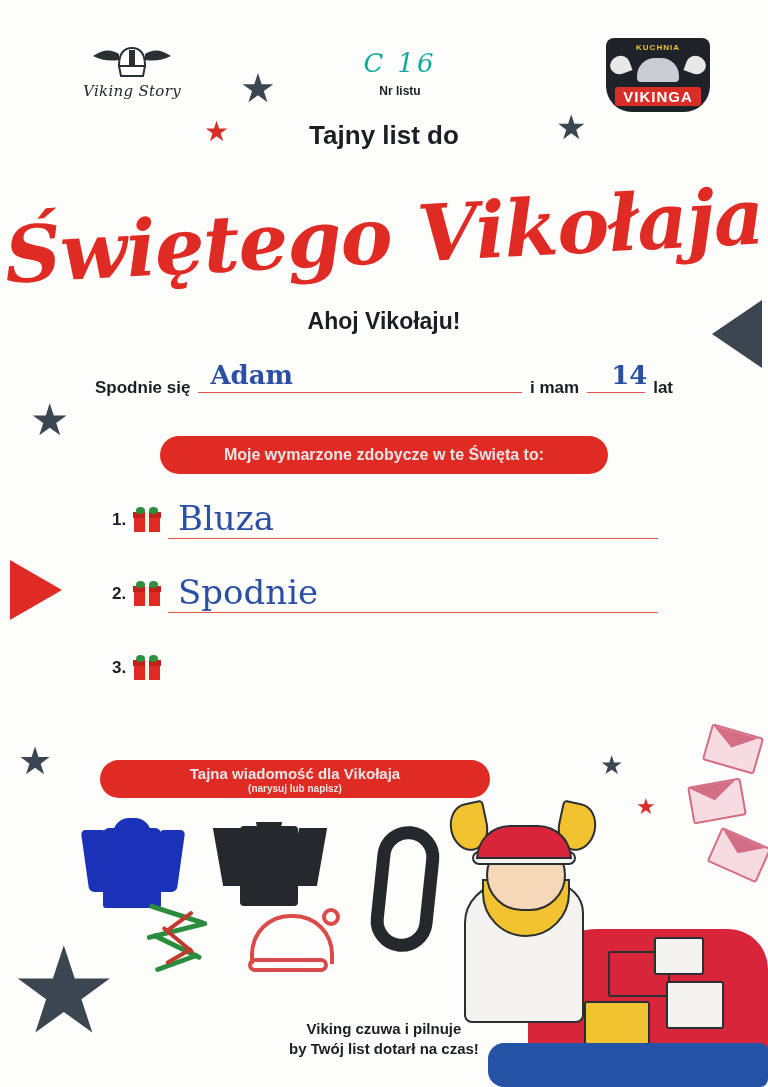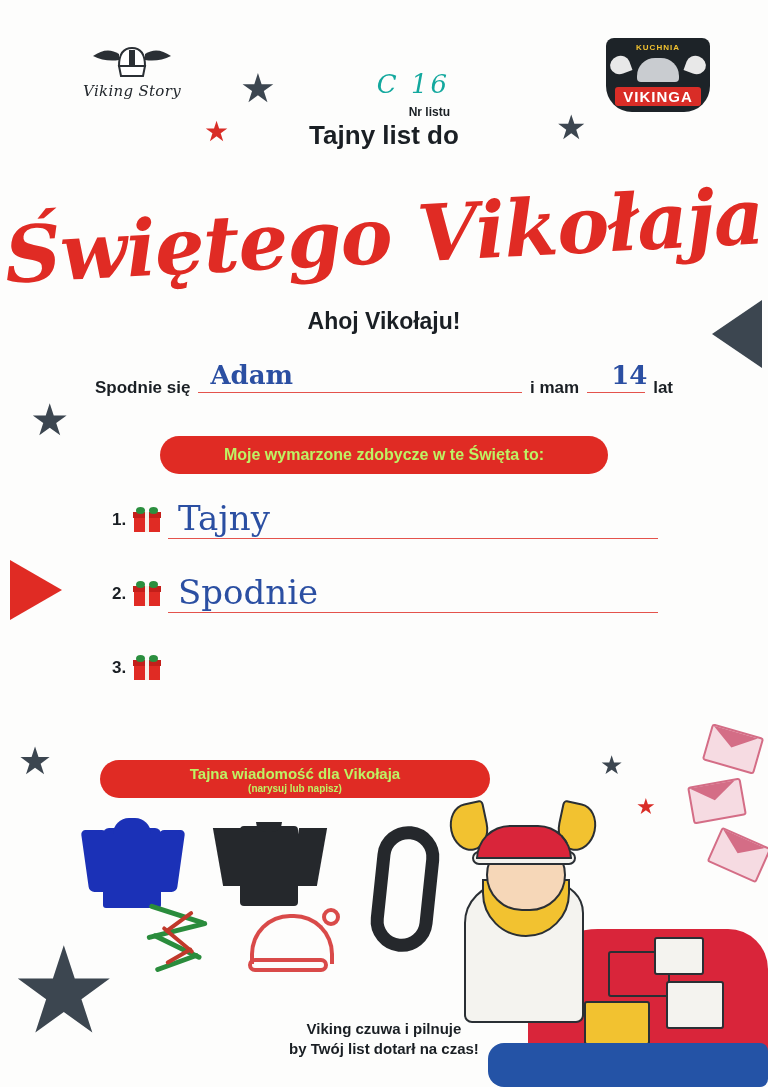--- a/index.html
+++ b/index.html
@@ -109,25 +109,24 @@
     height: 18px;
     background: #e8e8e8;
     border-radius: 50% 50% 0 50%;
   }
   .logo-right .horn.l { left: 4px; transform: rotate(-20deg); }
   .logo-right .horn.r { right: 4px; transform: rotate(20deg) scaleX(-1); }
 
   
   .letter-no {
     position: absolute;
-    left: 330px;
+    left: 340px;
     top: 48px;
     width: 120px;
-    text-align: right;
-    margin-top: 21px;
+    text-align: center;
   }
   .letter-no .hand {
     font-family: "DejaVu Serif", serif;
     font-style: italic;
     font-size: 26px;
     color: #13a89e;
     letter-spacing: 3px;
   }
   .letter-no .cap {
     font-size: 12px;
@@ -201,21 +200,21 @@
     font-size: 26px;
     color: #2b4fa2;
     white-space: nowrap;
   }
   .hand-ink.center { left: 24px; }
 
   
   .banner {
     position: absolute;
     background: #e02b24;
-    color: #bef264;
+    color: #e5e5e5;
     font-weight: bold;
     text-align: center;
     border-radius: 22px;
     display: flex;
     flex-direction: column;
     align-items: center;
     justify-content: center;
   }
   .banner.wishes {
     left: 160px;
@@ -608,21 +607,21 @@
   <div class="wish" style="top:494px;">
     <span class="num">1.</span>
     <span class="gift">
       <span class="box"></span>
         <span class="lid"></span>
         <span class="rib"></span>
       <span class="bowl"></span>
         <span class="bowr"></span>
     </span>
     <span class="line">
-      <span class="hand-ink">Tajny</span>
+      <span class="hand-ink">Bluza</span>
     </span>
   </div>
 
   <div class="wish" style="top:568px;">
     <span class="num">2.</span>
     <span class="gift">
       <span class="box"></span>
         <span class="lid"></span>
         <span class="rib"></span>
       <span class="bowl"></span>

